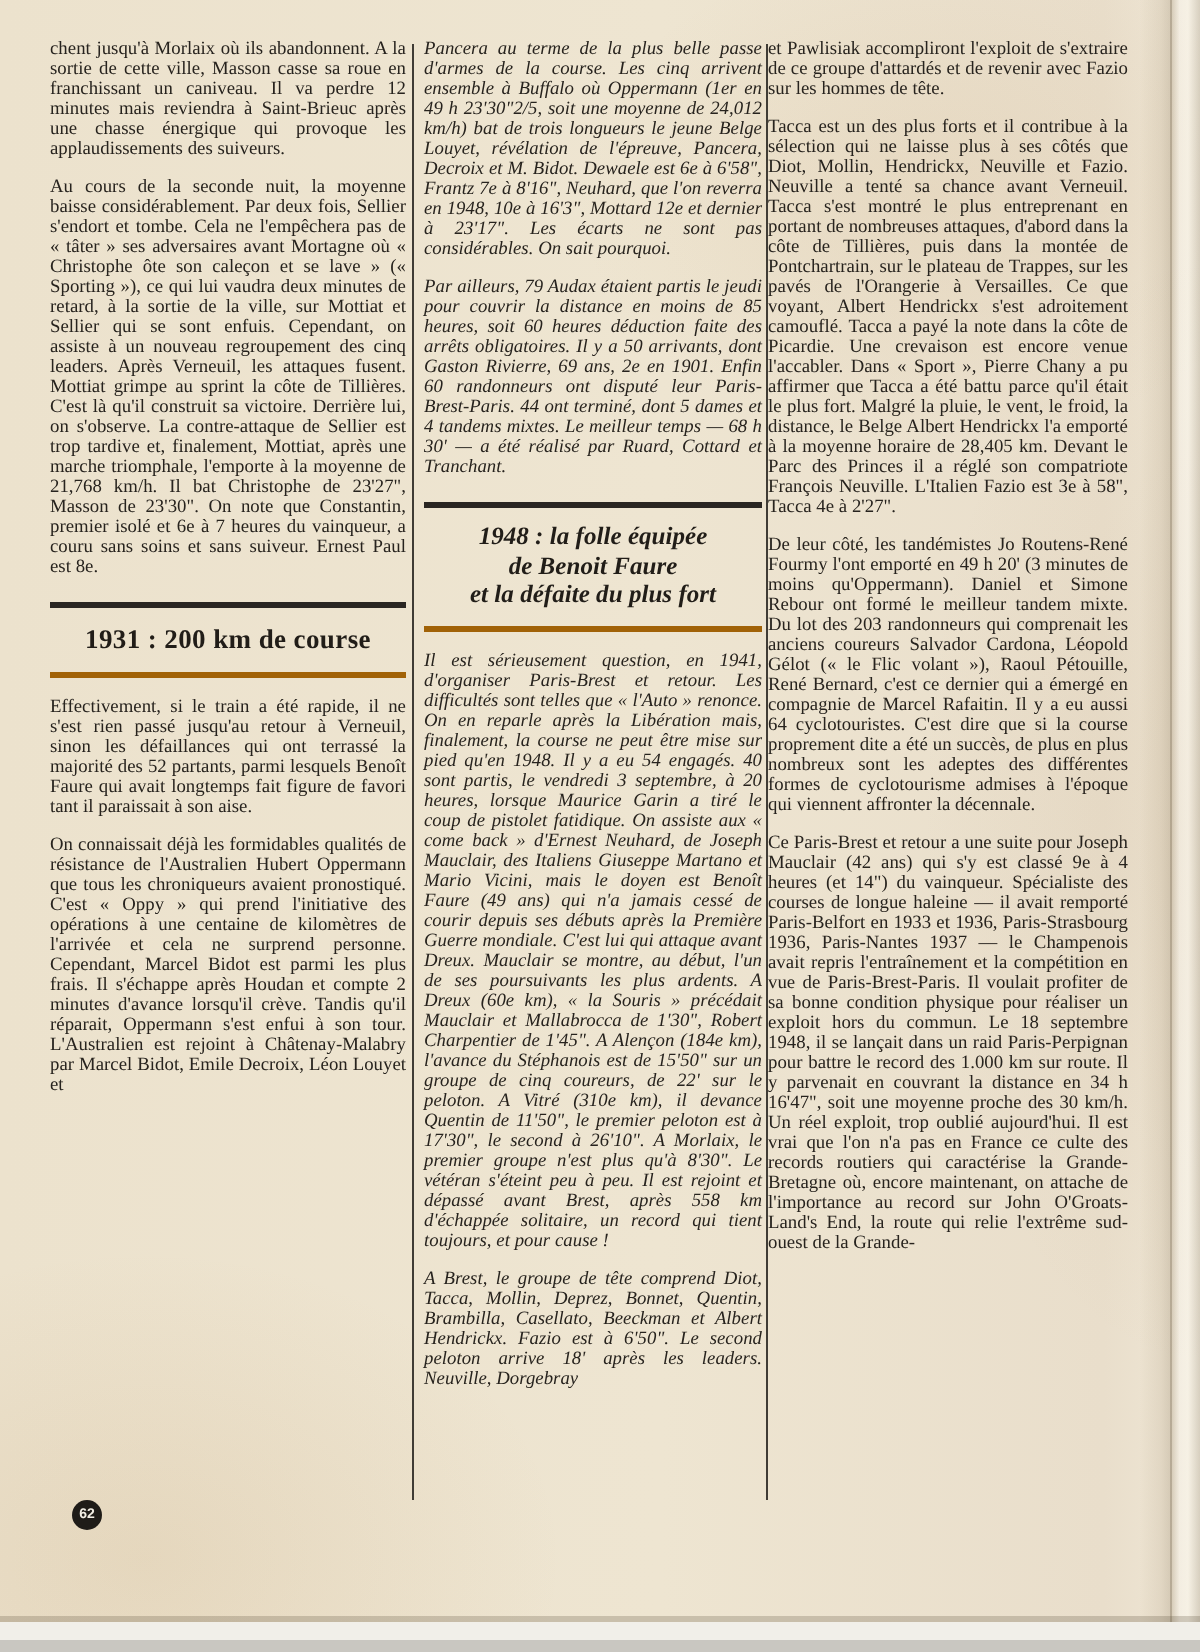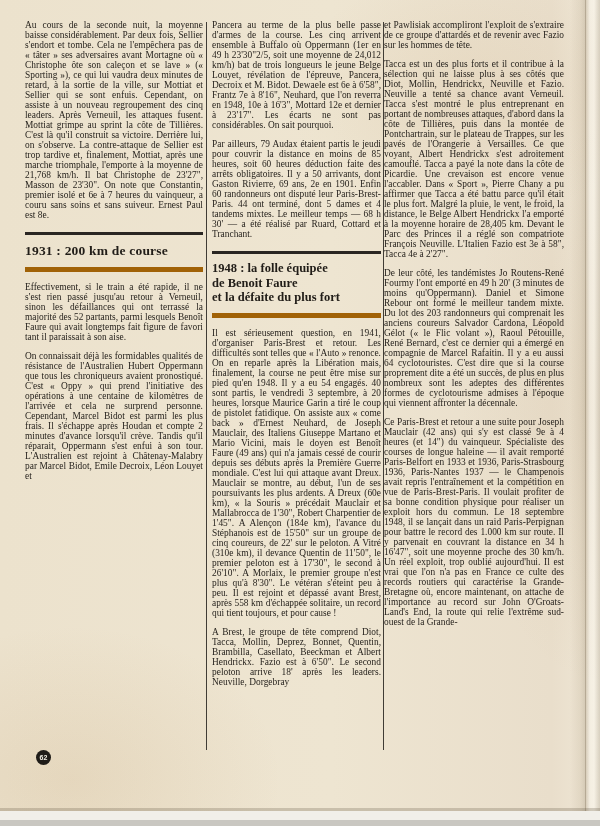--- a/index.html
+++ b/index.html
@@ -60,36 +60,36 @@
   .col {
     position: absolute; top: 20px;
     text-align: justify;
     font-size: 9.4px;
     line-height: 10px;
     letter-spacing: 0.02px;
     color: #27231e;
   }
   .col p { margin: 0 0 9px 0; }
   .col-1 { left: 25px;  width: 178px; }
-  .col-2 { left: 212px; width: 169px; }
+  .col-2 { left: 212px; width: 169px; font-style: italic; }
   .col-3 { left: 384px; width: 180px; }
   .divider {
     position: absolute; top: 22px;
     width: 1px; height: 728px;
     background: #403c35;
   }
   .divider-1 { left: 206px; }
   .divider-2 { left: 383px; }
   
   .section-heading {
     font-weight: bold;
-    text-align: left;
+    text-align: center;
     border-top: 3px solid #2a2username622;
     border-top: 3px solid #2a2622;
-    border-bottom: 5px solid #a16207;
+    border-bottom: 3px solid #a16207;
     margin: 12px 0 10px 0;
     white-space: pre-line;
     color: #211d18;
   }
   .heading-1931 {
     font-size: 13.5px;
     line-height: 15px;
     padding: 8px 0 9px 0;
     letter-spacing: 0.2px;
   }
@@ -112,20 +112,21 @@
   }
 </style>
 </head>
 <body>
 
 <div id="screen">
 
   <div class="paper"></div>
 
   <div class="col col-1">
+    <p>chent jusqu'à Morlaix où ils abandonnent. A la sortie de cette ville, Masson casse sa roue en franchissant un caniveau. Il va perdre 12 minutes mais reviendra à Saint-Brieuc après une chasse énergique qui provoque les applaudissements des suiveurs.</p>
     <p>Au cours de la seconde nuit, la moyenne baisse considérablement. Par deux fois, Sellier s'endort et tombe. Cela ne l'empêchera pas de « tâter » ses adversaires avant Mortagne où « Christophe ôte son caleçon et se lave » (« Sporting »), ce qui lui vaudra deux minutes de retard, à la sortie de la ville, sur Mottiat et Sellier qui se sont enfuis. Cependant, on assiste à un nouveau regroupement des cinq leaders. Après Verneuil, les attaques fusent. Mottiat grimpe au sprint la côte de Tillières. C'est là qu'il construit sa victoire. Derrière lui, on s'observe. La contre-attaque de Sellier est trop tardive et, finalement, Mottiat, après une marche triomphale, l'emporte à la moyenne de 21,768 km/h. Il bat Christophe de 23'27", Masson de 23'30". On note que Constantin, premier isolé et 6e à 7 heures du vainqueur, a couru sans soins et sans suiveur. Ernest Paul est 8e.</p>
     <div class="section-heading heading-1931">1931 : 200 km de course</div>
     <p>Effectivement, si le train a été rapide, il ne s'est rien passé jusqu'au retour à Verneuil, sinon les défaillances qui ont terrassé la majorité des 52 partants, parmi lesquels Benoît Faure qui avait longtemps fait figure de favori tant il paraissait à son aise.</p>
     <p>On connaissait déjà les formidables qualités de résistance de l'Australien Hubert Oppermann que tous les chroniqueurs avaient pronostiqué. C'est « Oppy » qui prend l'initiative des opérations à une centaine de kilomètres de l'arrivée et cela ne surprend personne. Cependant, Marcel Bidot est parmi les plus frais. Il s'échappe après Houdan et compte 2 minutes d'avance lorsqu'il crève. Tandis qu'il réparait, Oppermann s'est enfui à son tour. L'Australien est rejoint à Châtenay-Malabry par Marcel Bidot, Emile Decroix, Léon Louyet et</p>
   </div>
 
   <div class="divider divider-1"></div>
 
   <div class="col col-2">
     <p>Pancera au terme de la plus belle passe d'armes de la course. Les cinq arrivent ensemble à Buffalo où Oppermann (1er en 49 h 23'30"2/5, soit une moyenne de 24,012 km/h) bat de trois longueurs le jeune Belge Louyet, révélation de l'épreuve, Pancera, Decroix et M. Bidot. Dewaele est 6e à 6'58", Frantz 7e à 8'16", Neuhard, que l'on reverra en 1948, 10e à 16'3", Mottard 12e et dernier à 23'17". Les écarts ne sont pas considérables. On sait pourquoi.</p>

